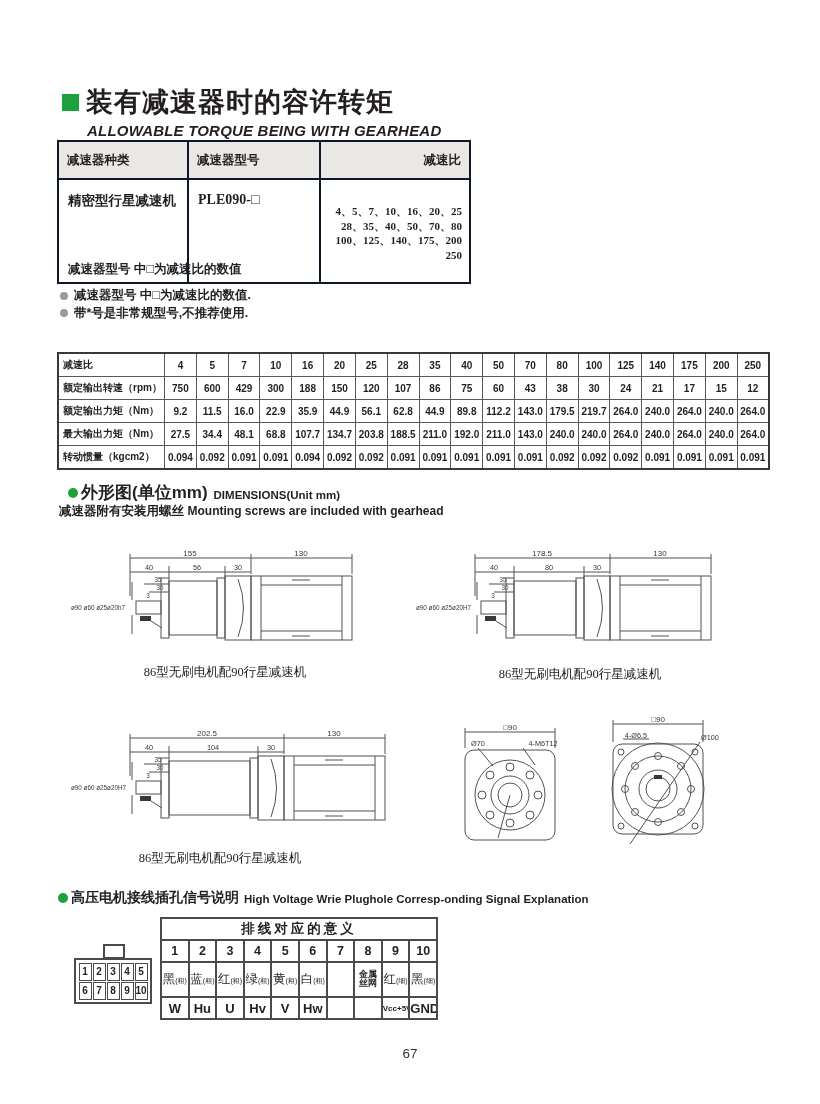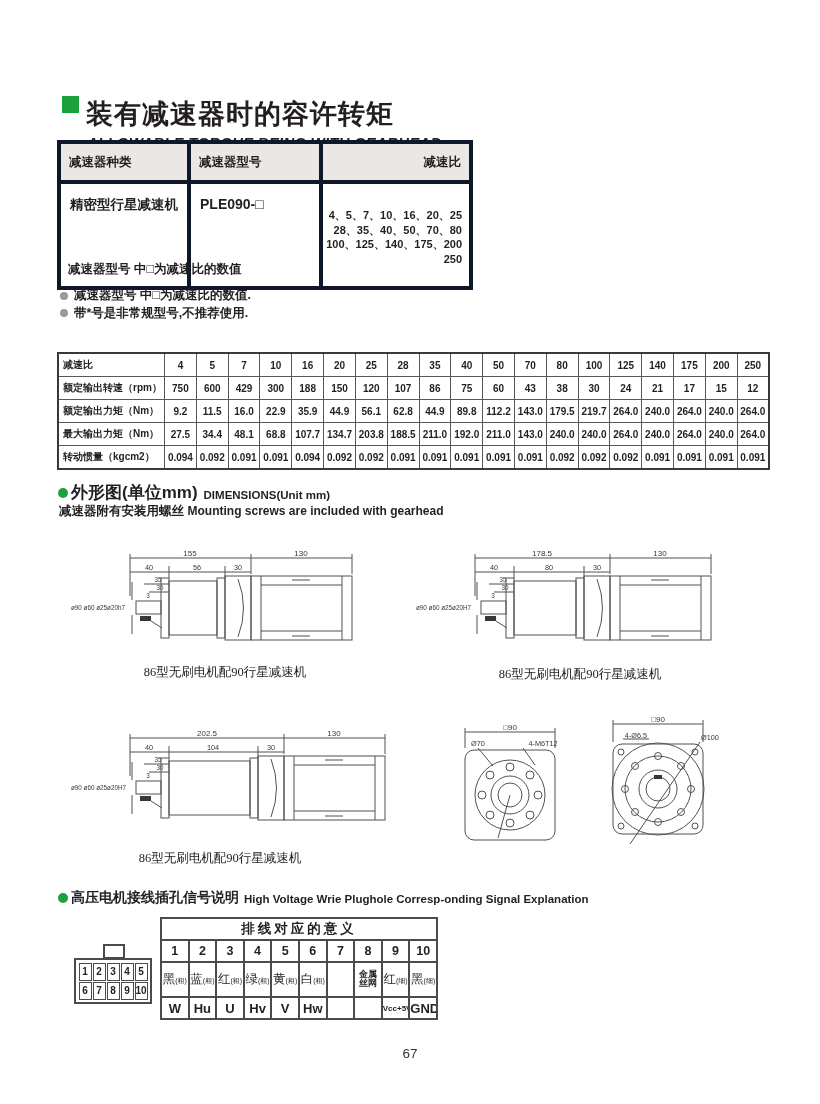--- a/index.html
+++ b/index.html
@@ -1,43 +1,43 @@
 <!DOCTYPE html>
 <html><head>
 <meta charset="utf-8">
 <style>
   html,body{margin:0;padding:0;background:#fff;}
   .page{position:relative;width:820px;height:1104px;background:#fff;overflow:hidden;
         font-family:"Liberation Sans",sans-serif;color:#231f20;}
   
   .title-block{position:absolute;left:62px;top:84px;}
-  .title-row{display:flex;margin-top:12px;}
+  .title-row{display:flex;align-items:center;}
   .green-square{width:17px;height:17px;background:#1ca13c;margin-right:7px;}
   .title-zh{font-size:27px;font-weight:bold;letter-spacing:1px;}
   .title-en{font-size:15px;font-weight:bold;margin:2px 0 0 25px;letter-spacing:0.2px;font-style:italic;}
   
   .gh-table{position:absolute;left:57px;top:140px;border-collapse:collapse;table-layout:fixed;}
-  .gh-table th,.gh-table td{border:4px solid #0f172a;}
+  .gh-table th,.gh-table td{border:2px solid #0f172a;font-family:Liberation Serif, serif;}
   .gh-table th{background:#eae8e4;height:36px;font-size:12.5px;font-weight:bold;text-align:left;padding:0 8px;}
   .gh-table th.r{text-align:right;}
   .gh-table td{height:78px;vertical-align:top;background:#fff;}
   .gh-type{font-size:13.5px;font-weight:bold;padding:12px 0 0 9px;}
   .gh-model{font-size:14px;font-weight:bold;padding:12px 0 12px 9px;}
   .gh-ratios{font-size:11px;font-weight:bold;text-align:right;padding:24px 7px 0 0;line-height:14.5px;}
   .gh-note{position:absolute;left:68px;top:261px;font-size:12.5px;font-weight:bold;}
   
   .notes{position:absolute;left:60px;top:287px;}
   .note-line{display:flex;align-items:center;height:17.5px;font-size:12.5px;font-weight:bold;}
   .dot{width:8px;height:8px;border-radius:50%;background:#9a9a98;margin-right:6px;flex:0 0 auto;}
   
   .spec-table{position:absolute;left:57px;top:352px;border-collapse:collapse;table-layout:fixed;width:713px;border:2px solid #3a3836;}
   .spec-table th,.spec-table td{border:1px solid #5a5755;height:22px;font-size:10px;font-weight:bold;text-align:center;padding:0;overflow:hidden;white-space:nowrap;}
   .spec-table .spec-label{width:101px;text-align:left;padding-left:4px;font-size:10px;}
   
-  .dim-head{position:absolute;left:58px;top:481px;display:flex;align-items:center;text-align:right;}
+  .dim-head{position:absolute;left:68px;top:481px;display:flex;align-items:center;text-align:right;}
   .gdot{width:10px;height:10px;border-radius:50%;background:#1ca13c;margin-right:3px;flex:0 0 auto;}
   .dim-zh{font-size:17px;font-weight:bold;}
   .dim-en{font-size:11.5px;font-weight:bold;margin-left:6px;padding-top:4px;}
   .dim-sub{position:absolute;left:59px;top:503px;font-size:12.5px;font-weight:bold;}
   .dim-sub .en{font-size:12px;}
   
   .drawing{position:absolute;}
   svg{display:block;}
   svg line,svg rect,svg path,svg circle{stroke:#55514e;stroke-width:1;fill:none;}
   svg text{fill:#3a3836;font-size:8px;font-family:"Liberation Sans",sans-serif;stroke:none;}

